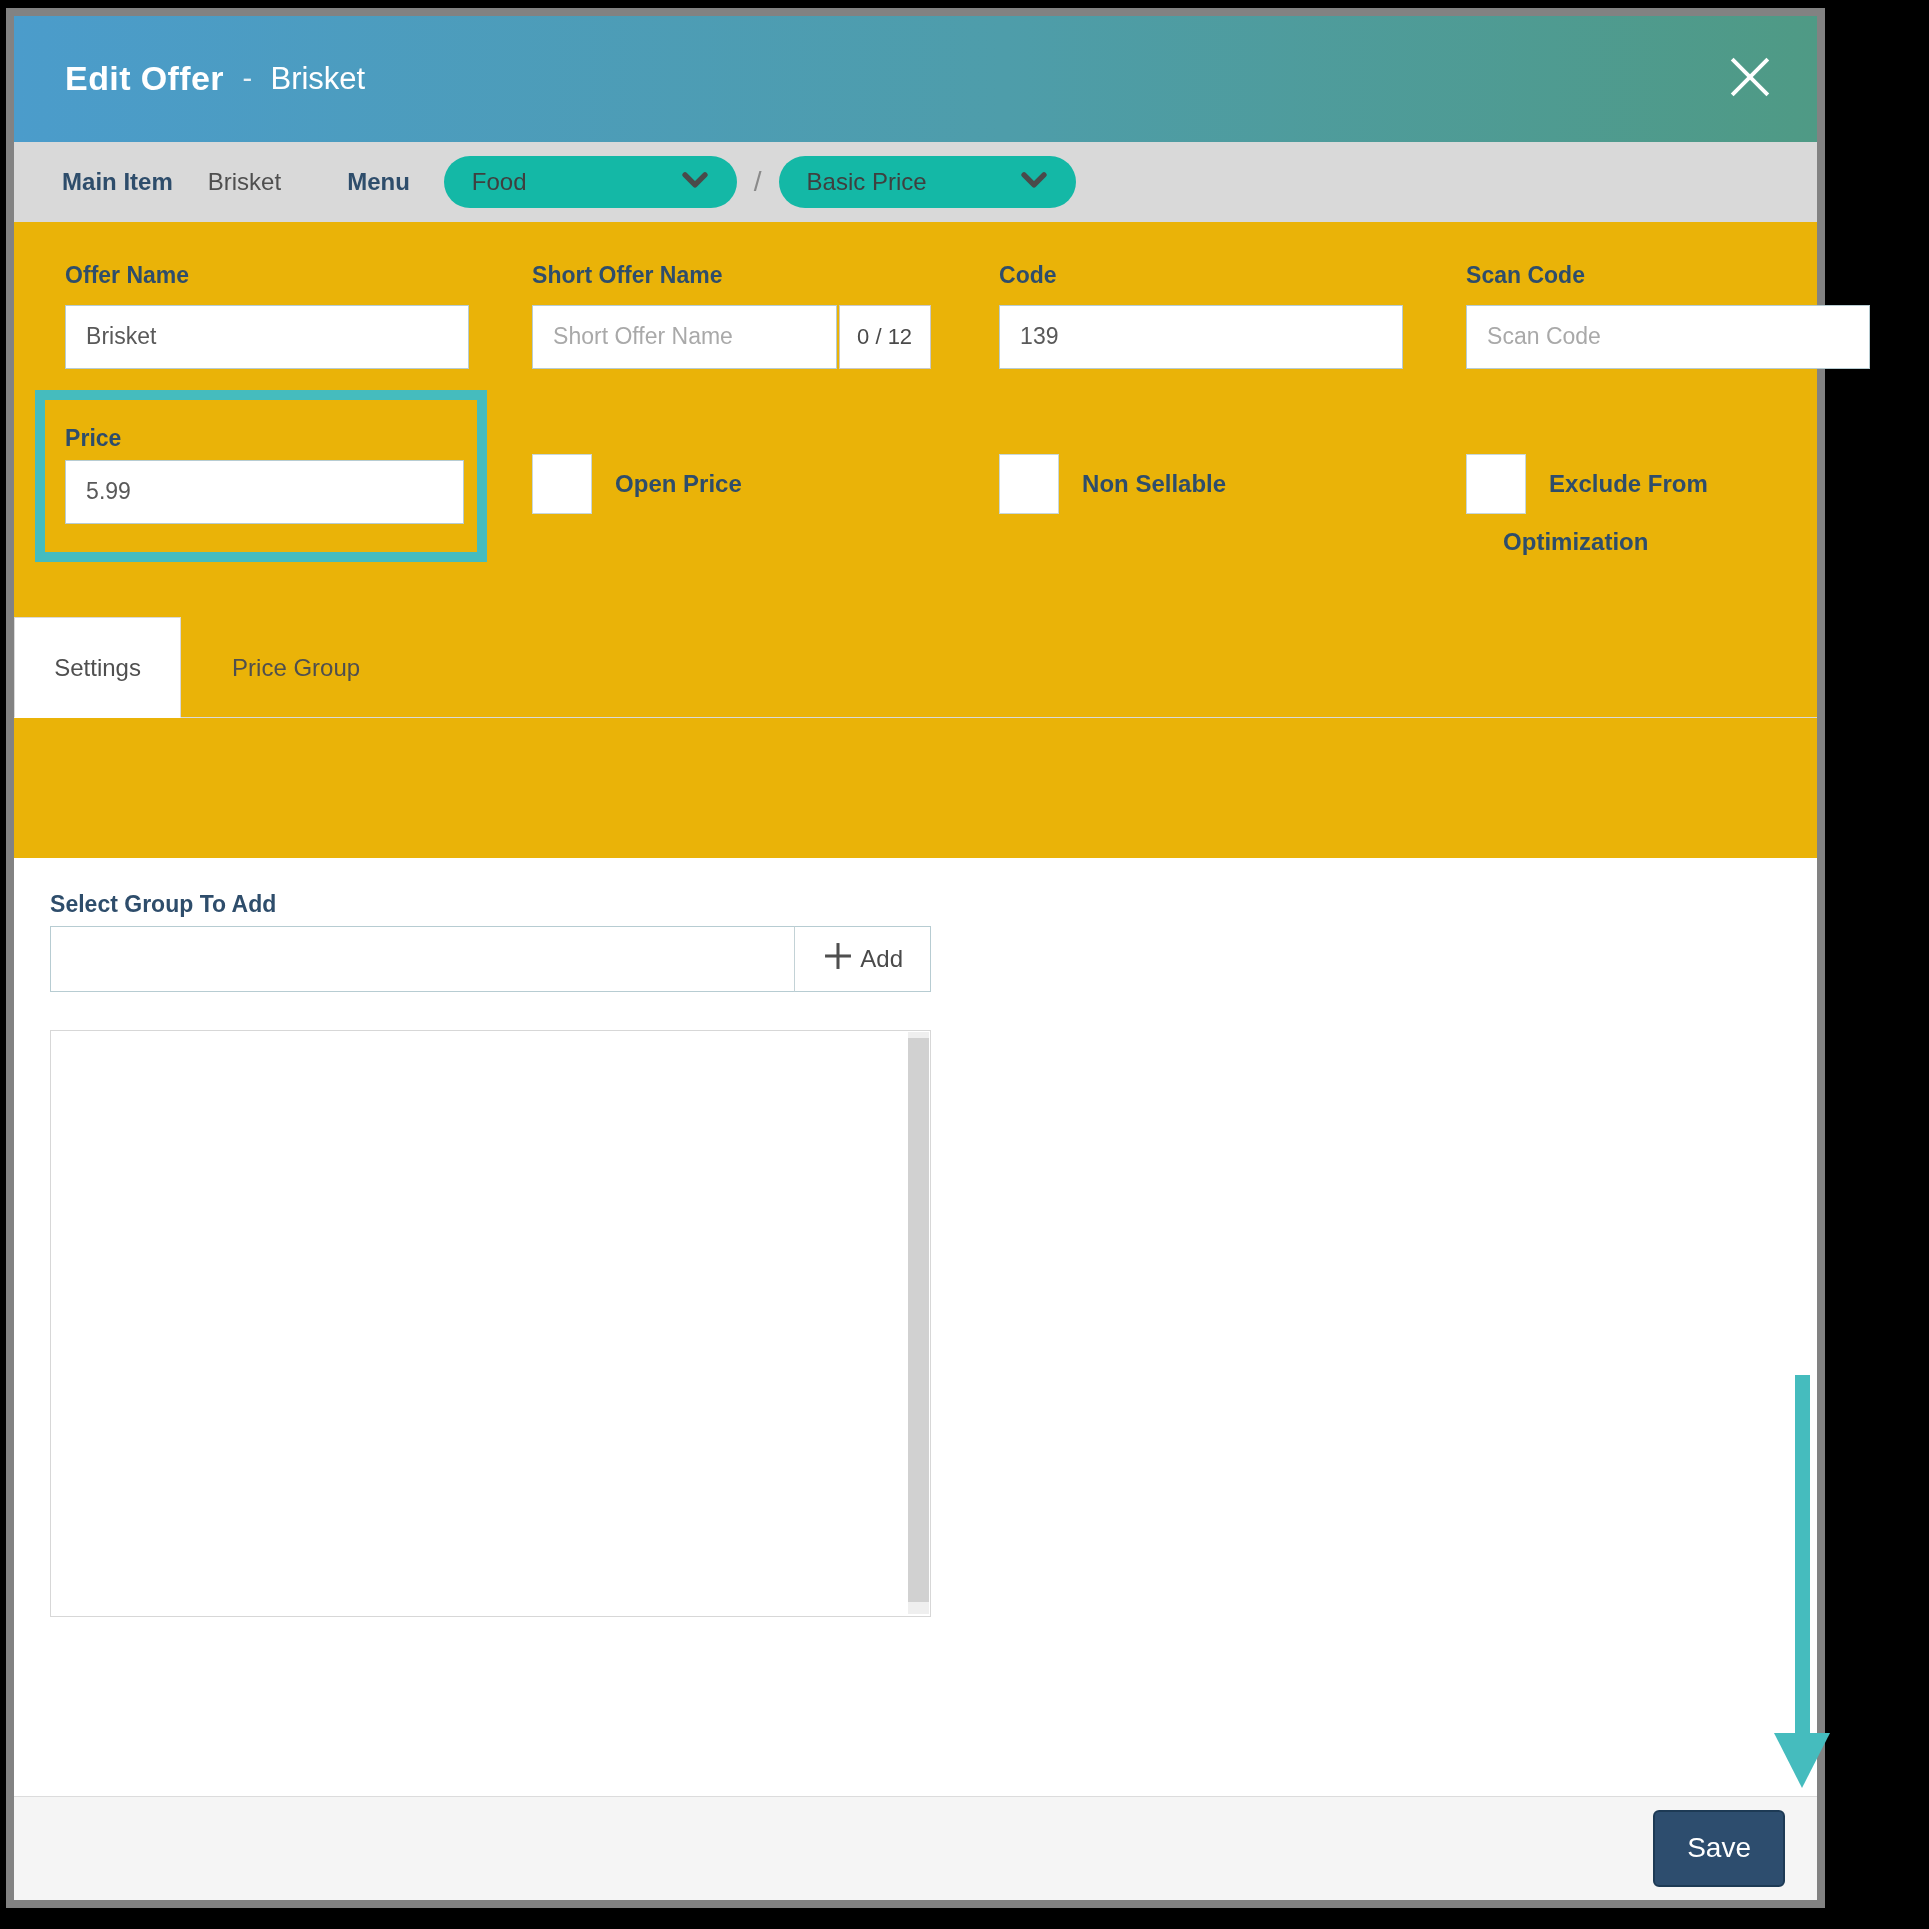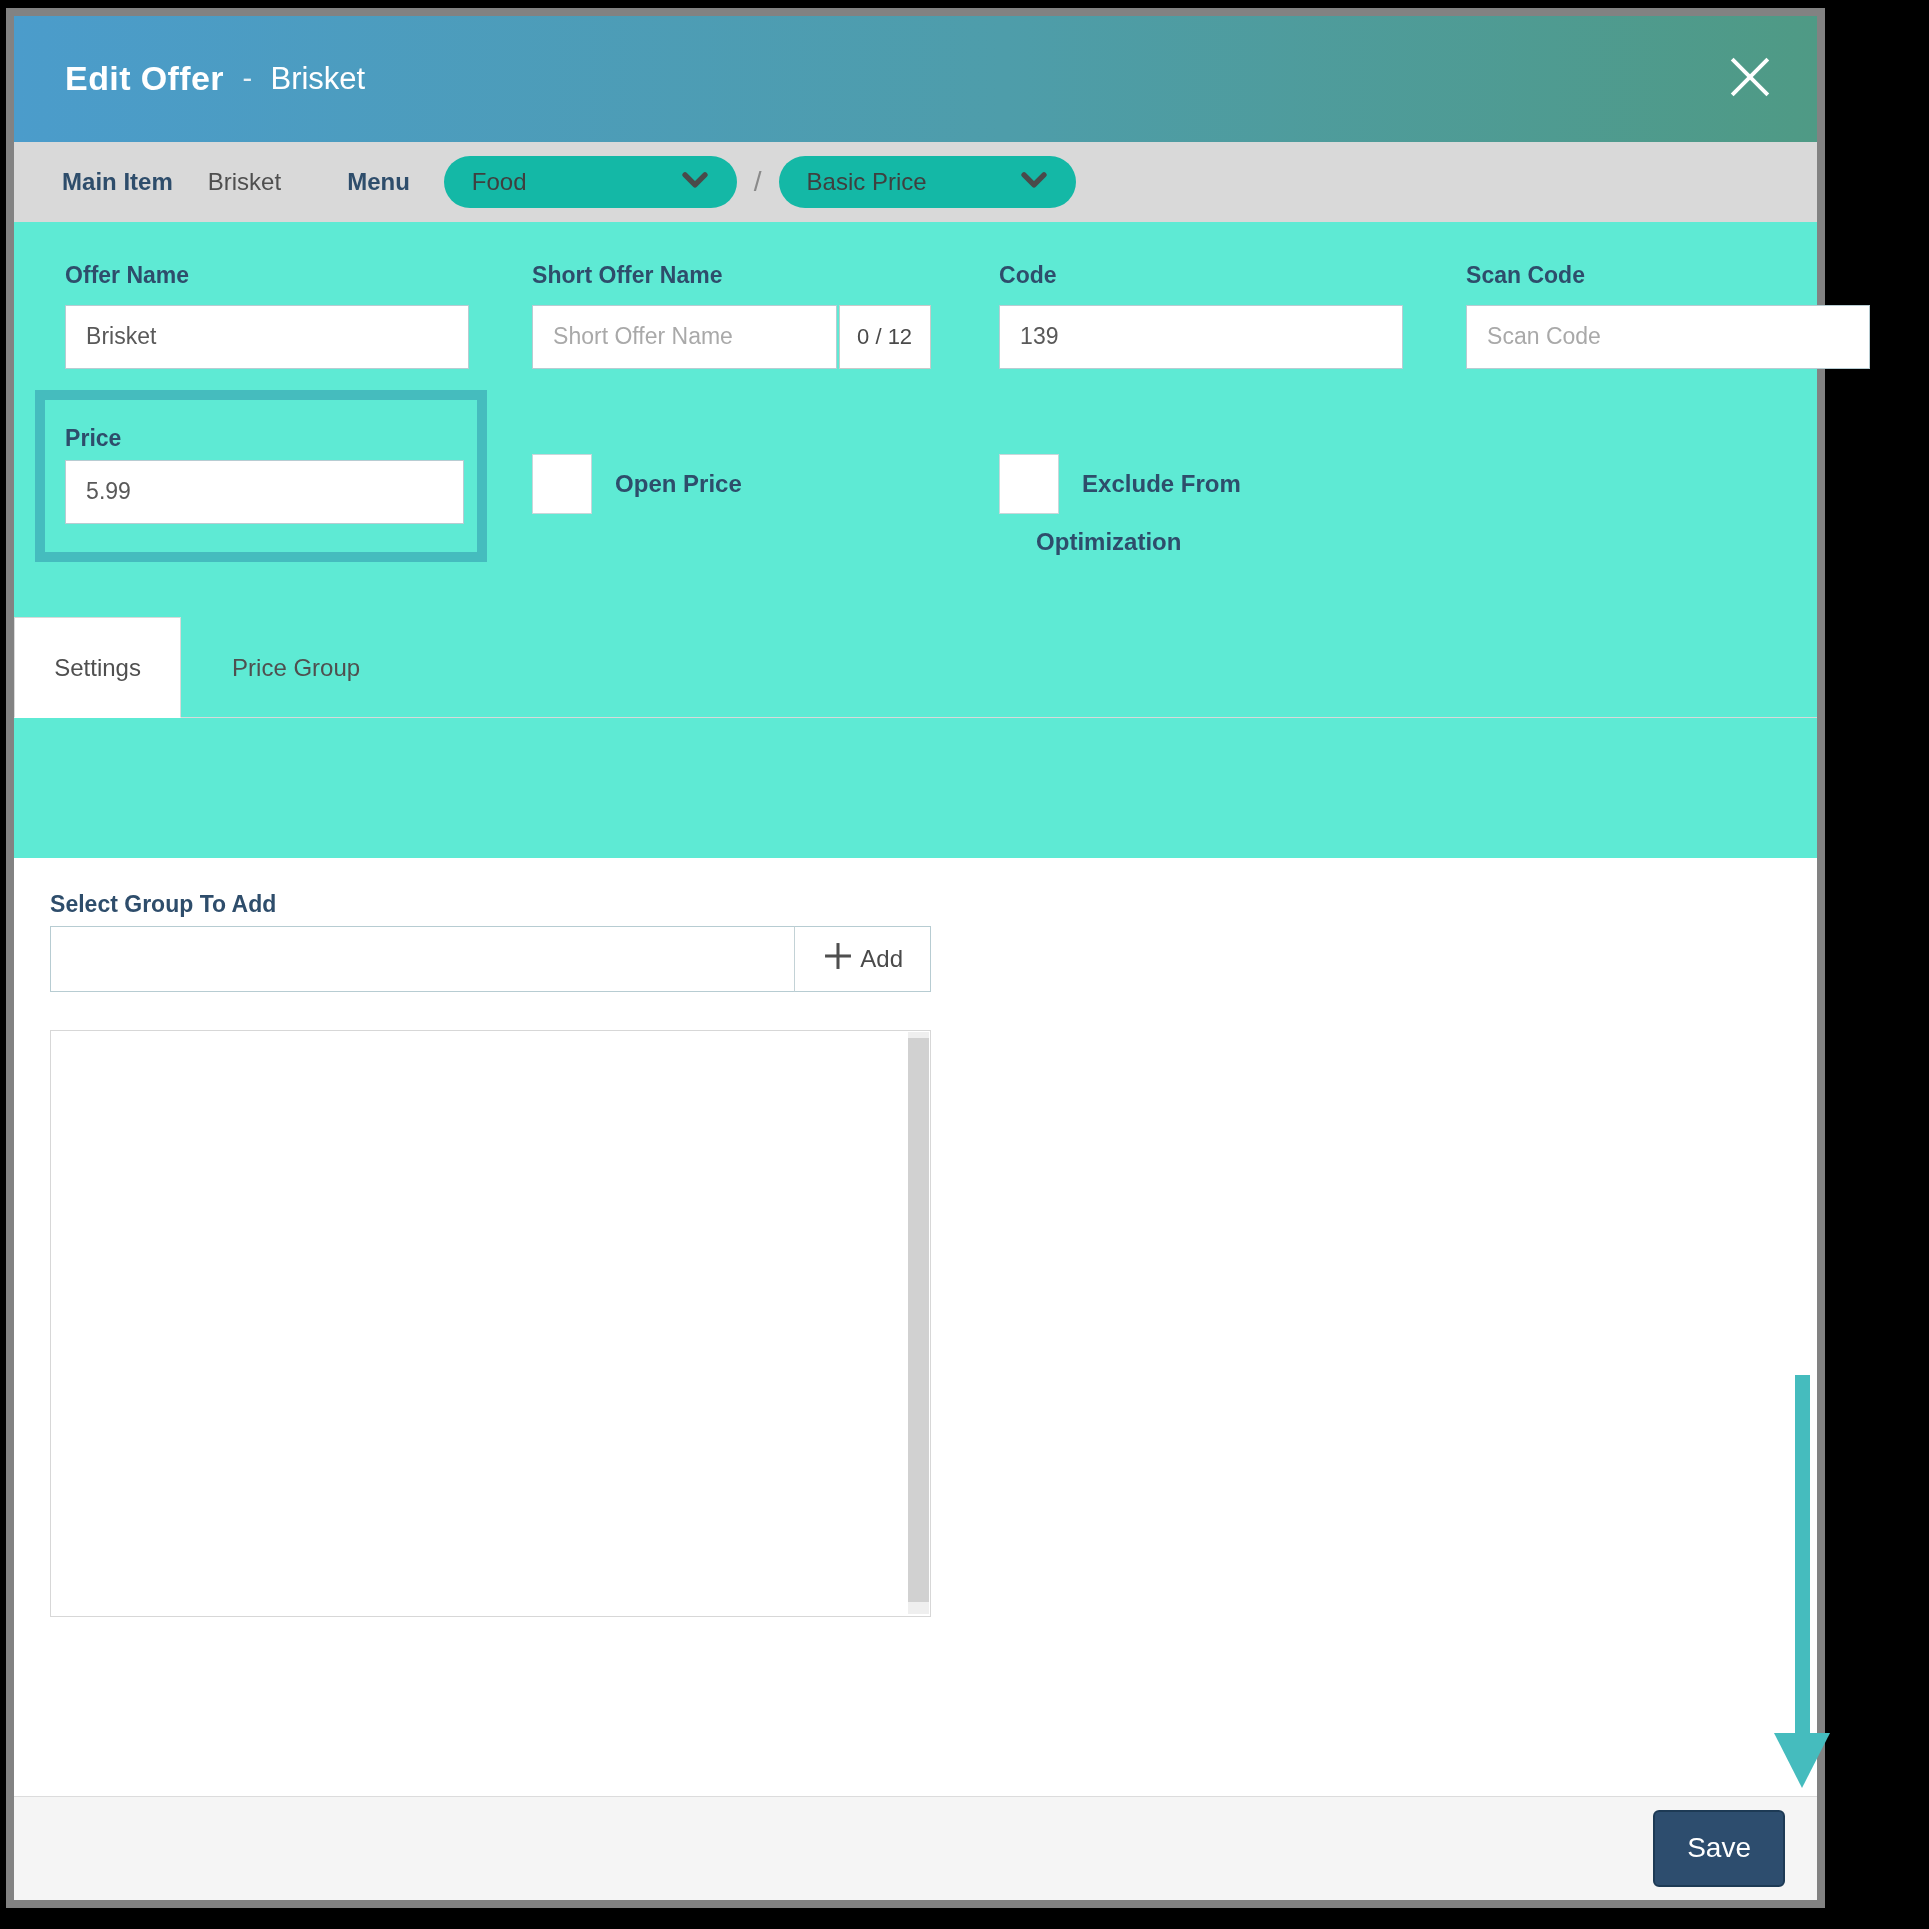--- a/index.html
+++ b/index.html
@@ -37,21 +37,21 @@
   .mb-value { font-size:24px; color:#4f4f4f; }
   .pill {
     height:52px; border-radius:26px; background:#14b8a6;
     display:flex; align-items:center; justify-content:space-between;
     width:293px; padding:0 28px;
     font-size:24px; color:#3f3f3f; cursor:pointer; border:none; font-family:inherit;
   }
   .slash { font-size:28px; color:#8a8a8a; margin:0 17px; }
   
   .form {
-    flex:none; height:636px; background:#5eead4;
+    flex:none; height:636px; background:#eab308;
     padding:38px 30px 0 51px;
   }
   .grid4 { display:grid; grid-template-columns:404px 404px 404px 404px; column-gap:63px; }
   .f-label { font-size:23px; font-weight:700; color:#2e4d6b; height:31px; line-height:31px; }
   .f-input {
     display:block; margin-top:14px; height:64px; width:100%;
     border:1.5px solid #b7ccd2; background:#fff;
     font-size:23px; color:#595959; padding:0 20px; font-family:inherit;
   }
   .f-input::placeholder { color:#a9a9a9; }
@@ -210,20 +210,26 @@
       </div>
       <div>
         <div class="checkrow">
           <div class="cb"></div>
           <span class="cb-label">Open Price</span>
         </div>
       </div>
       <div>
         <div class="checkrow">
           <div class="cb"></div>
+          <span class="cb-label">Non Sellable</span>
+        </div>
+      </div>
+      <div>
+        <div class="checkrow">
+          <div class="cb"></div>
           <span class="cb-label">Exclude From</span>
         </div>
         <div class="cb-label2">Optimization</div>
       </div>
     </div>
 
 
     <div class="tabs">
       <div class="tab-active">Settings</div>
       <div class="tab-inactive">Price Group</div>

